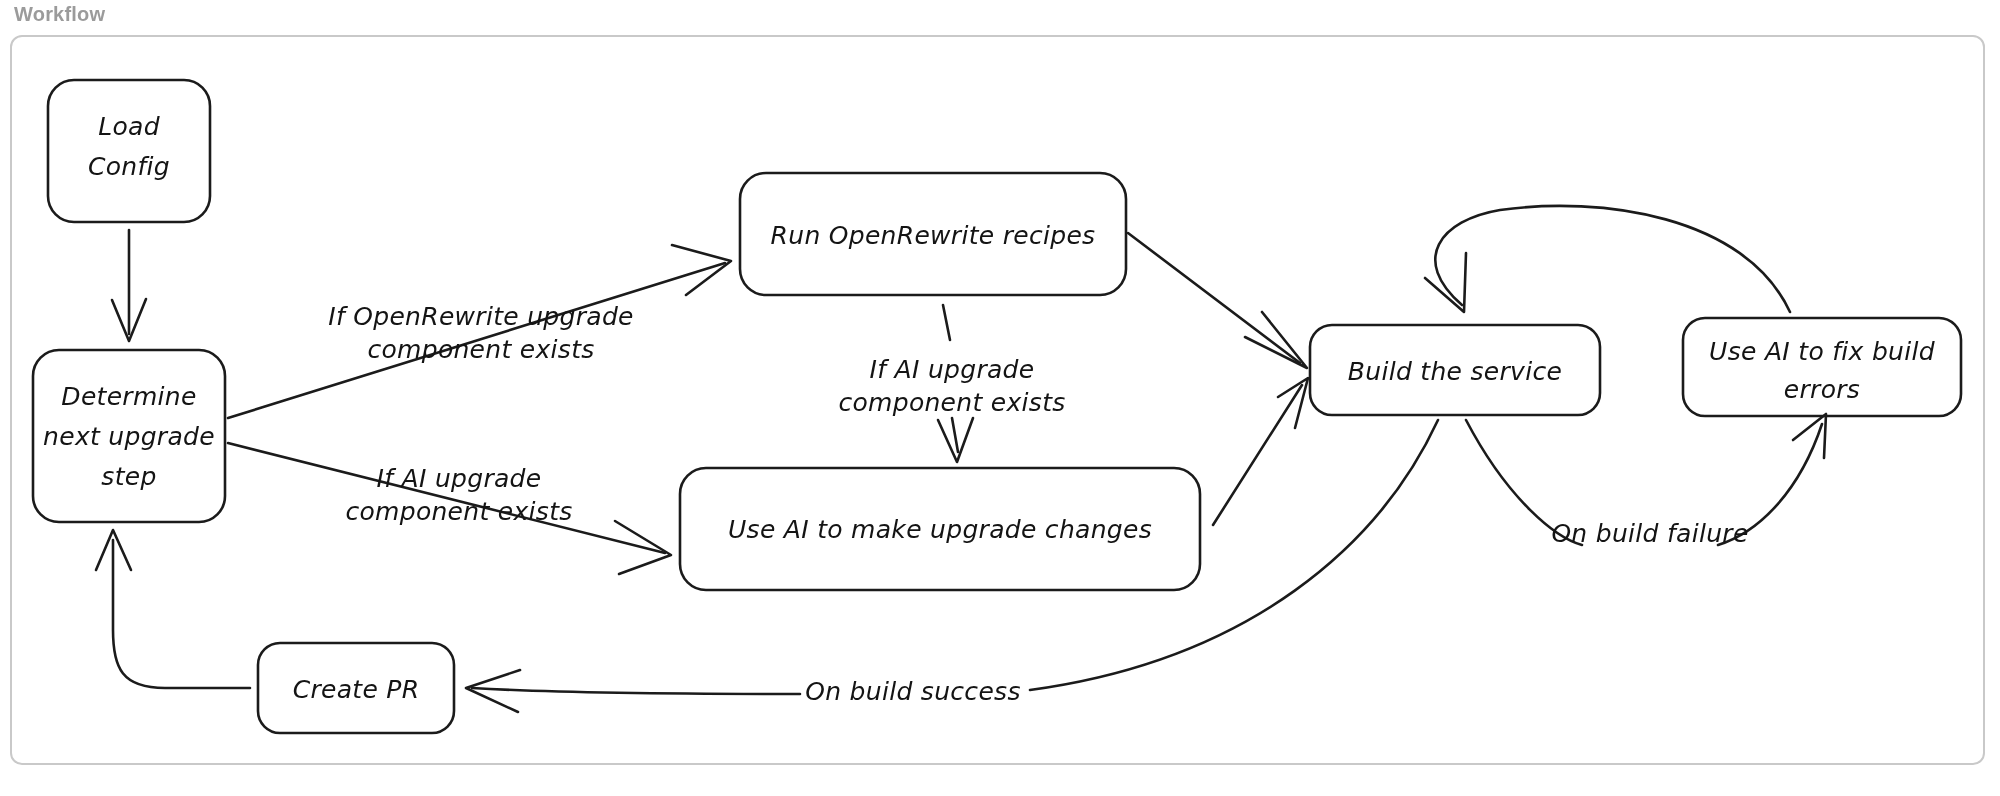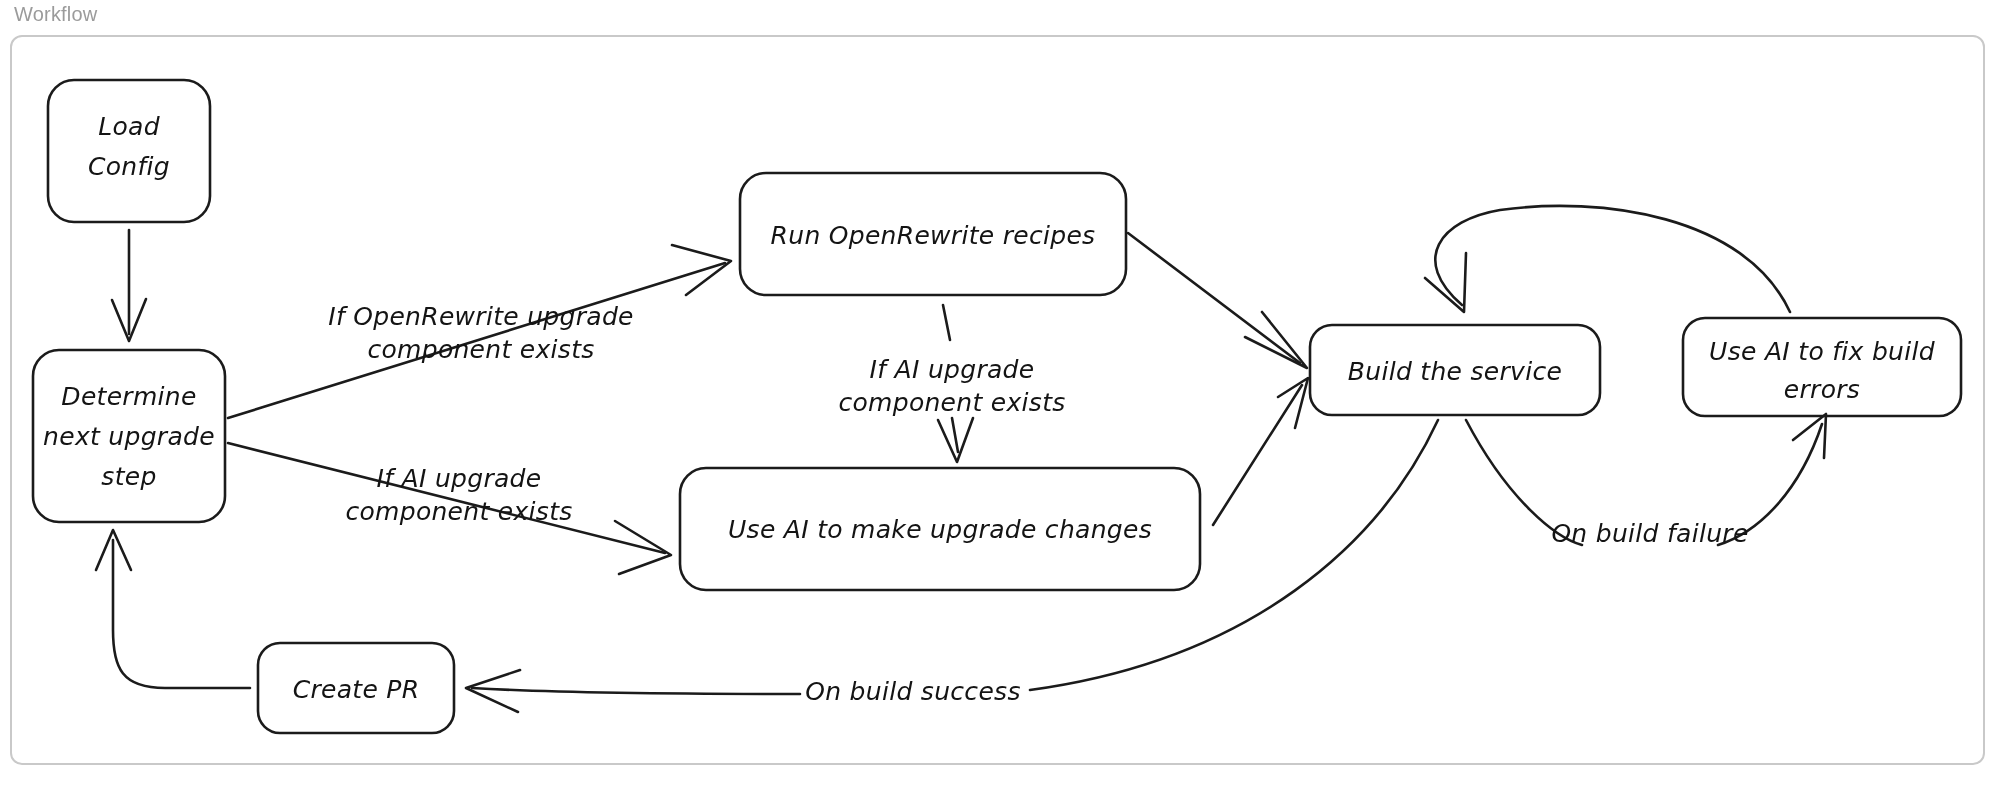--- a/index.html
+++ b/index.html
@@ -22,20 +22,21 @@
   .panel-title {
     position: absolute;
     left: 14px;
     top: 2px;
     font-family: "Liberation Sans", sans-serif;
     font-size: 20px;
     color: #9b9b9b;
     letter-spacing: 0.2px;
     line-height: 24px;
     white-space: nowrap;
+    font-weight: bold;
   }
   .panel {
     position: absolute;
     left: 10px;
     top: 35px;
     width: 1975px;
     height: 730px;
     box-sizing: border-box;
     border: 2px solid #c9c9c9;
     border-radius: 12px;

